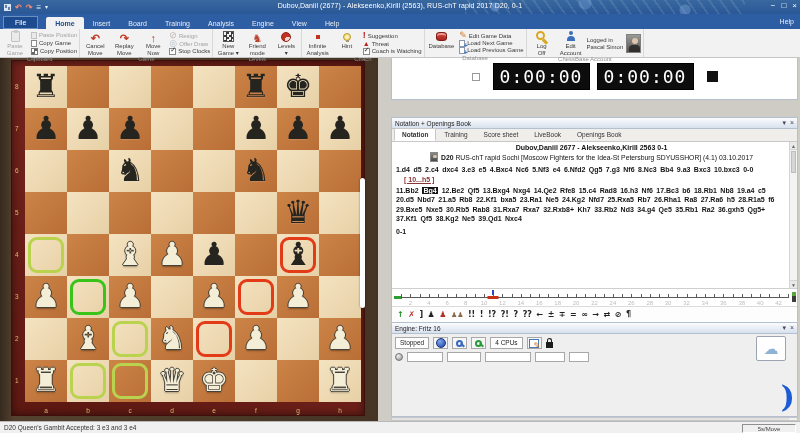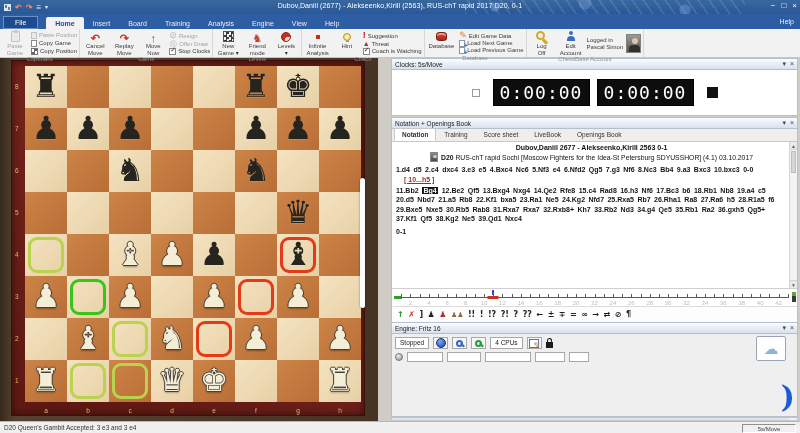--- a/index.html
+++ b/index.html
@@ -100,21 +100,21 @@
   .rank-coord{position:absolute;left:3px;width:8px;height:42px;line-height:42px;font-size:6.5px;color:#dcba74}
   #board-scroll-thumb{position:absolute;left:360px;top:120px;width:5px;height:130px;background:#fdfdfd;border-radius:3px;box-shadow:0 0 2px rgba(0,0,0,.5)}
 
   
   .panel{position:absolute;left:391px;width:407px;background:#fff;border:1px solid #b4c0d0}
   .panel-header{height:11px;background:linear-gradient(#fbfcfe,#d7e1ee);border-bottom:1px solid #b4c0d0;font-size:6.5px;color:#222;display:flex;align-items:center;padding:0 3px;gap:4px}
   .ph-sp{flex:1}
   .ph-btn{font-size:7px;line-height:8px;color:#445;cursor:default}
 
   
-  #clocks-panel{top:58px;height:58px}
+  #clocks-panel{top:42px;height:58px}
   #clocks-body{height:45px;display:flex;align-items:center;justify-content:center;gap:7px;background:#fff}
   .clockbox{width:97px;height:27px;background:#0d0d0d;border:1px solid #000;display:flex;align-items:center;justify-content:center;color:#fff;font-family:"DejaVu Sans Mono",monospace;font-size:18px;letter-spacing:1px}
   #white-ind{width:8px;height:8px;border:1px solid #9a9a9a;background:#fff;margin-right:6px}
   #black-ind{width:11px;height:11px;background:#111;margin-left:6px}
 
   
   #notation-panel{top:117px;height:204px}
   #ntabs{height:13px;background:#f0eeeb;border-bottom:1px solid #c8c8c8;display:flex;align-items:flex-end;padding-left:2px}
   .ntab{font-size:6.5px;color:#333;padding:2px 7px 2px;border:1px solid transparent}
   .ntab.active{background:#fff;border:1px solid #c8c8c8;border-bottom-color:#fff;font-weight:bold}

